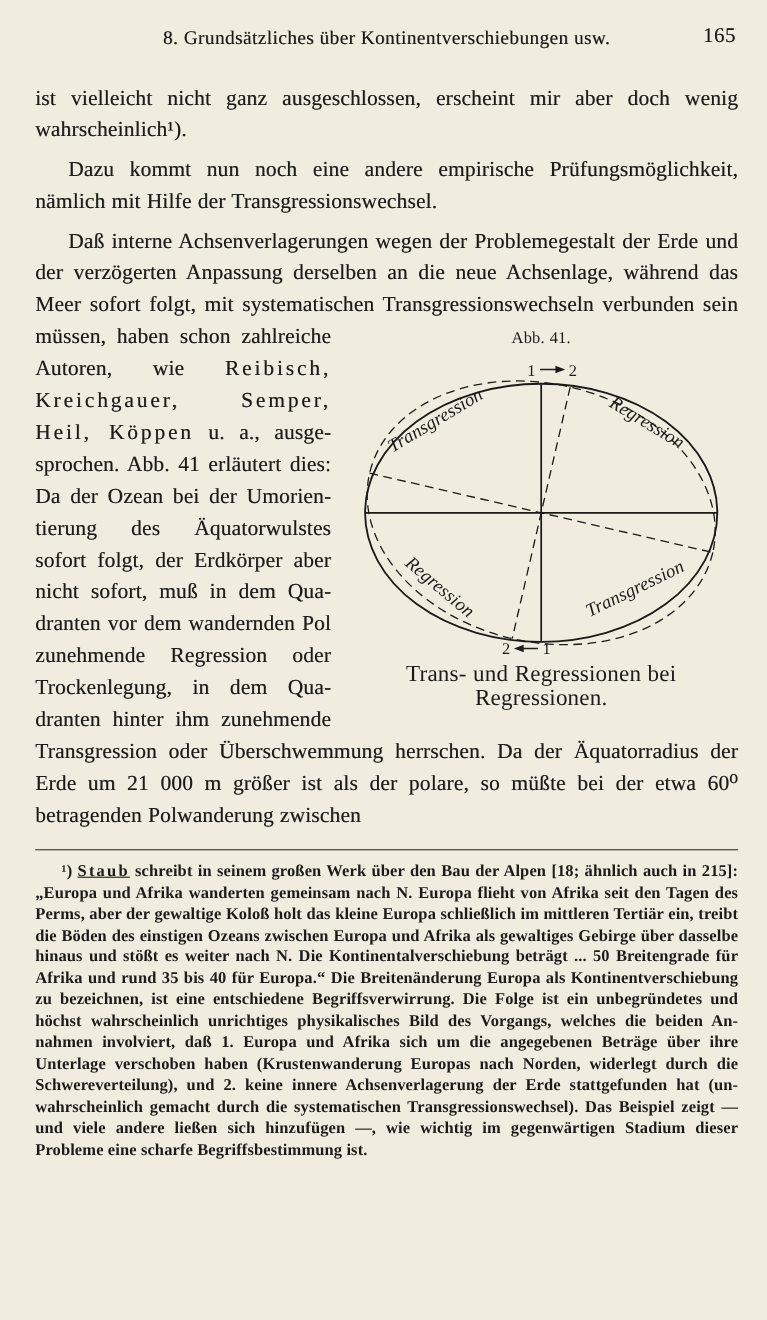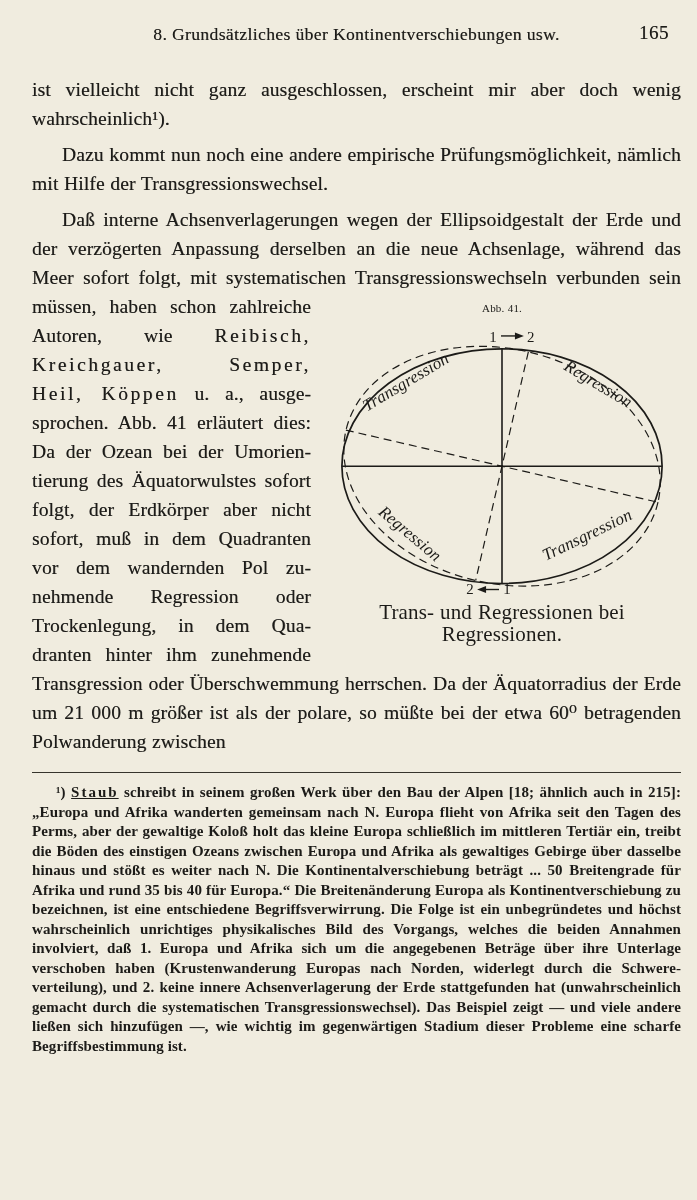--- a/index.html
+++ b/index.html
@@ -2,35 +2,35 @@
 <html><head>
 <meta charset="utf-8">
 <style>
   * { margin:0; padding:0; box-sizing:border-box; }
   html, body { width:697px; background:#d8d2c2; }
   .page {
     width:697px; height:1200px;
     background:#f0ecdf;
     color:#1c1b18;
     font-family:"Liberation Serif","DejaVu Serif",serif;
-    padding:24px 16px 18px 32px;
+    padding:24px 26px 18px 32px;
     overflow:hidden;
     position:relative;
     text-shadow:0.35px 0 0 rgba(28,27,24,0.55);
   }
   .header {
     position:relative;
     text-align:center;
     font-size:17.5px;
     letter-spacing:0.4px;
     margin-bottom:30px;
     padding:0 40px;
   }
   .page-number {
-    position:absolute; right:12px; top:-2px;
+    position:absolute; right:2px; top:-2px;
     font-size:19px; letter-spacing:0.5px;
   }
   .body-text {
     font-size:19.5px;
     line-height:29px;
     text-align:justify;
     letter-spacing:0.15px;
     word-spacing:0.5px;
   }
   .para + .para { margin-top:7px; }
@@ -38,21 +38,21 @@
   .sperr { letter-spacing:2.6px; }
   .figure-wrap {
     float:right;
     width:358px;
     margin:2px 0 6px 12px;
     text-align:center;
     text-indent:0;
     text-shadow:none;
     display:inline-block;
   }
-  .figure-title { display:block; font-size:11px; margin-bottom:2px; }
+  .figure-title { display:block; font-size:15px; margin-bottom:2px; }
   .figure-svg { display:block; width:358px; height:auto; }
   .figure-caption { display:block; font-size:21px; line-height:22px; margin-top:2px; }
   .fig-label { font-style:italic; font-size:17px; font-family:"Liberation Serif","DejaVu Serif",serif; }
   .fig-num { font-size:15px; font-family:"Liberation Serif","DejaVu Serif",serif; }
   .footnote-rule {
     clear:both;
     border-top:1.5px solid #36342c;
     margin:16px 0 10px 0;
     width:100%;
   }
@@ -73,21 +73,21 @@
 <div class="page">
 
   <div class="header">
     <span>8. Grundsätzliches über Kontinentverschiebungen usw.</span>
     <span class="page-number">165</span>
   </div>
 
   <div class="body-text">
     <p class="para">ist vielleicht nicht ganz ausgeschlossen, erscheint mir aber doch wenig wahrscheinlich¹).</p>
     <p class="para indent">Dazu kommt nun noch eine andere empirische Prüfungs­möglichkeit, nämlich mit Hilfe der Transgressionswechsel.</p>
-    <p class="para indent"><span>Daß interne Achsen­verlagerungen wegen der Ellipsoid­gestalt der Erde und der verzögerten Anpassung derselben an die neue Achsenlage, während das Meer sofort folgt, mit systematischen Transgressions­wechseln verbunden sein müssen, haben schon</span>
+    <p class="para indent"><span>Daß interne Achsen­verlagerungen wegen der Probleme­gestalt der Erde und der verzögerten Anpassung derselben an die neue Achsenlage, während das Meer sofort folgt, mit systematischen Transgressions­wechseln verbunden sein müssen, haben schon</span>
       <span class="figure-wrap">
         <span class="figure-title">Abb. 41.</span>
         <svg class="figure-svg" viewBox="0 0 360 276" xmlns="http://www.w3.org/2000/svg">
           <g stroke="#1c1b18" fill="none">
             <ellipse cx="180" cy="142" rx="161" ry="118" stroke-width="1.7"></ellipse>
             <ellipse cx="180" cy="142" rx="161" ry="118" stroke-width="1.2" stroke-dasharray="8 5" transform="rotate(13 180 142)"></ellipse>
             <line x1="19" y1="142" x2="341" y2="142" stroke-width="1.6"></line>
             <line x1="180" y1="24" x2="180" y2="260" stroke-width="1.6"></line>
             <line x1="23" y1="105.7" x2="337" y2="178.3" stroke-width="1.2" stroke-dasharray="8 5"></line>
             <line x1="206.5" y1="27" x2="153.5" y2="257" stroke-width="1.2" stroke-dasharray="8 5"></line>

